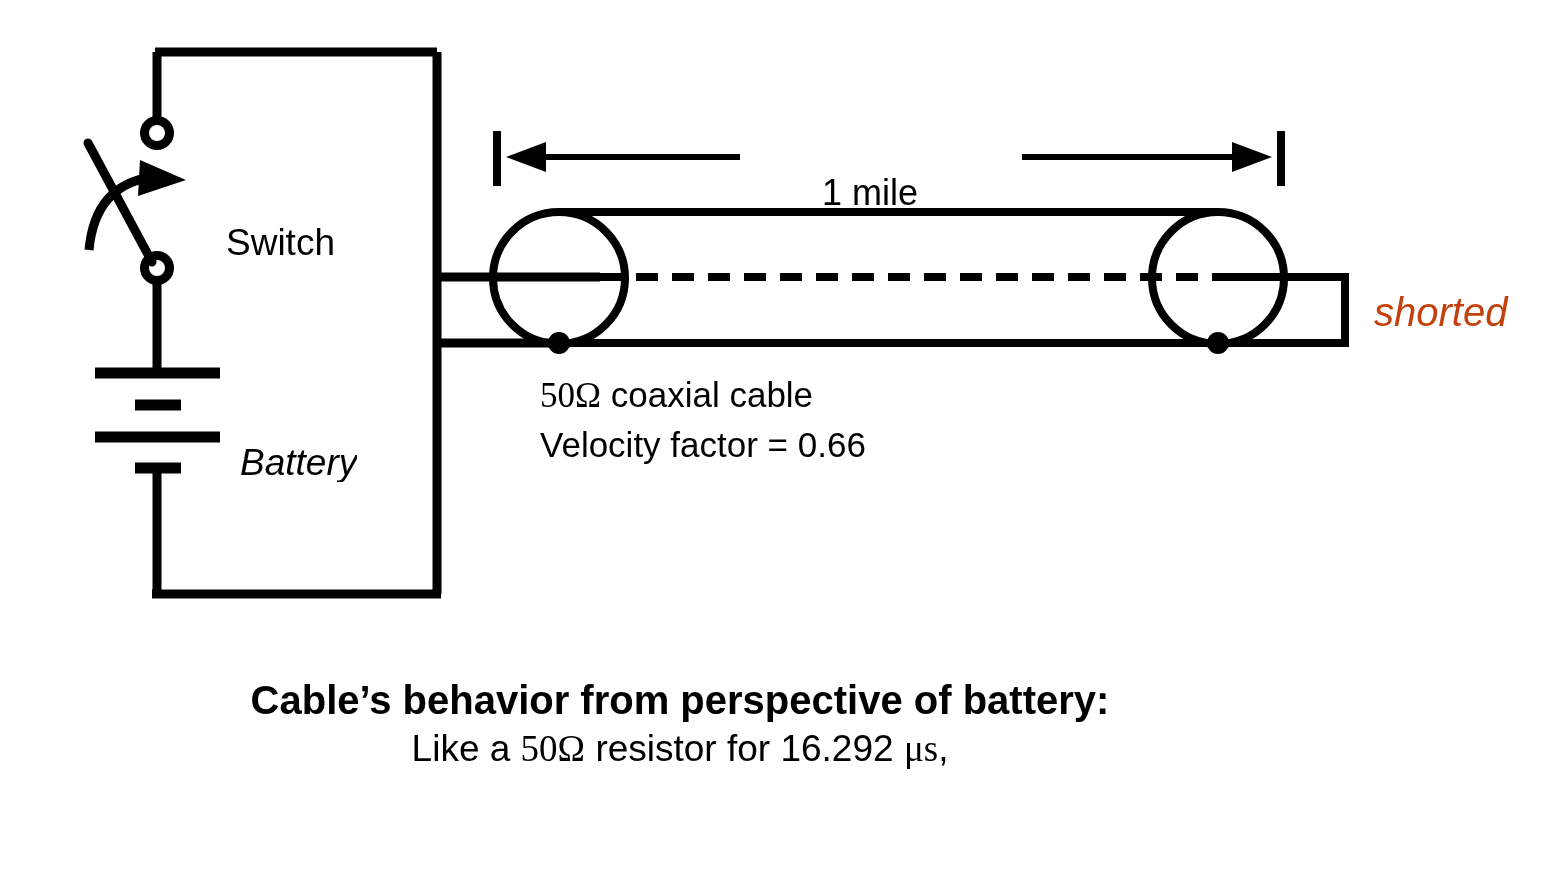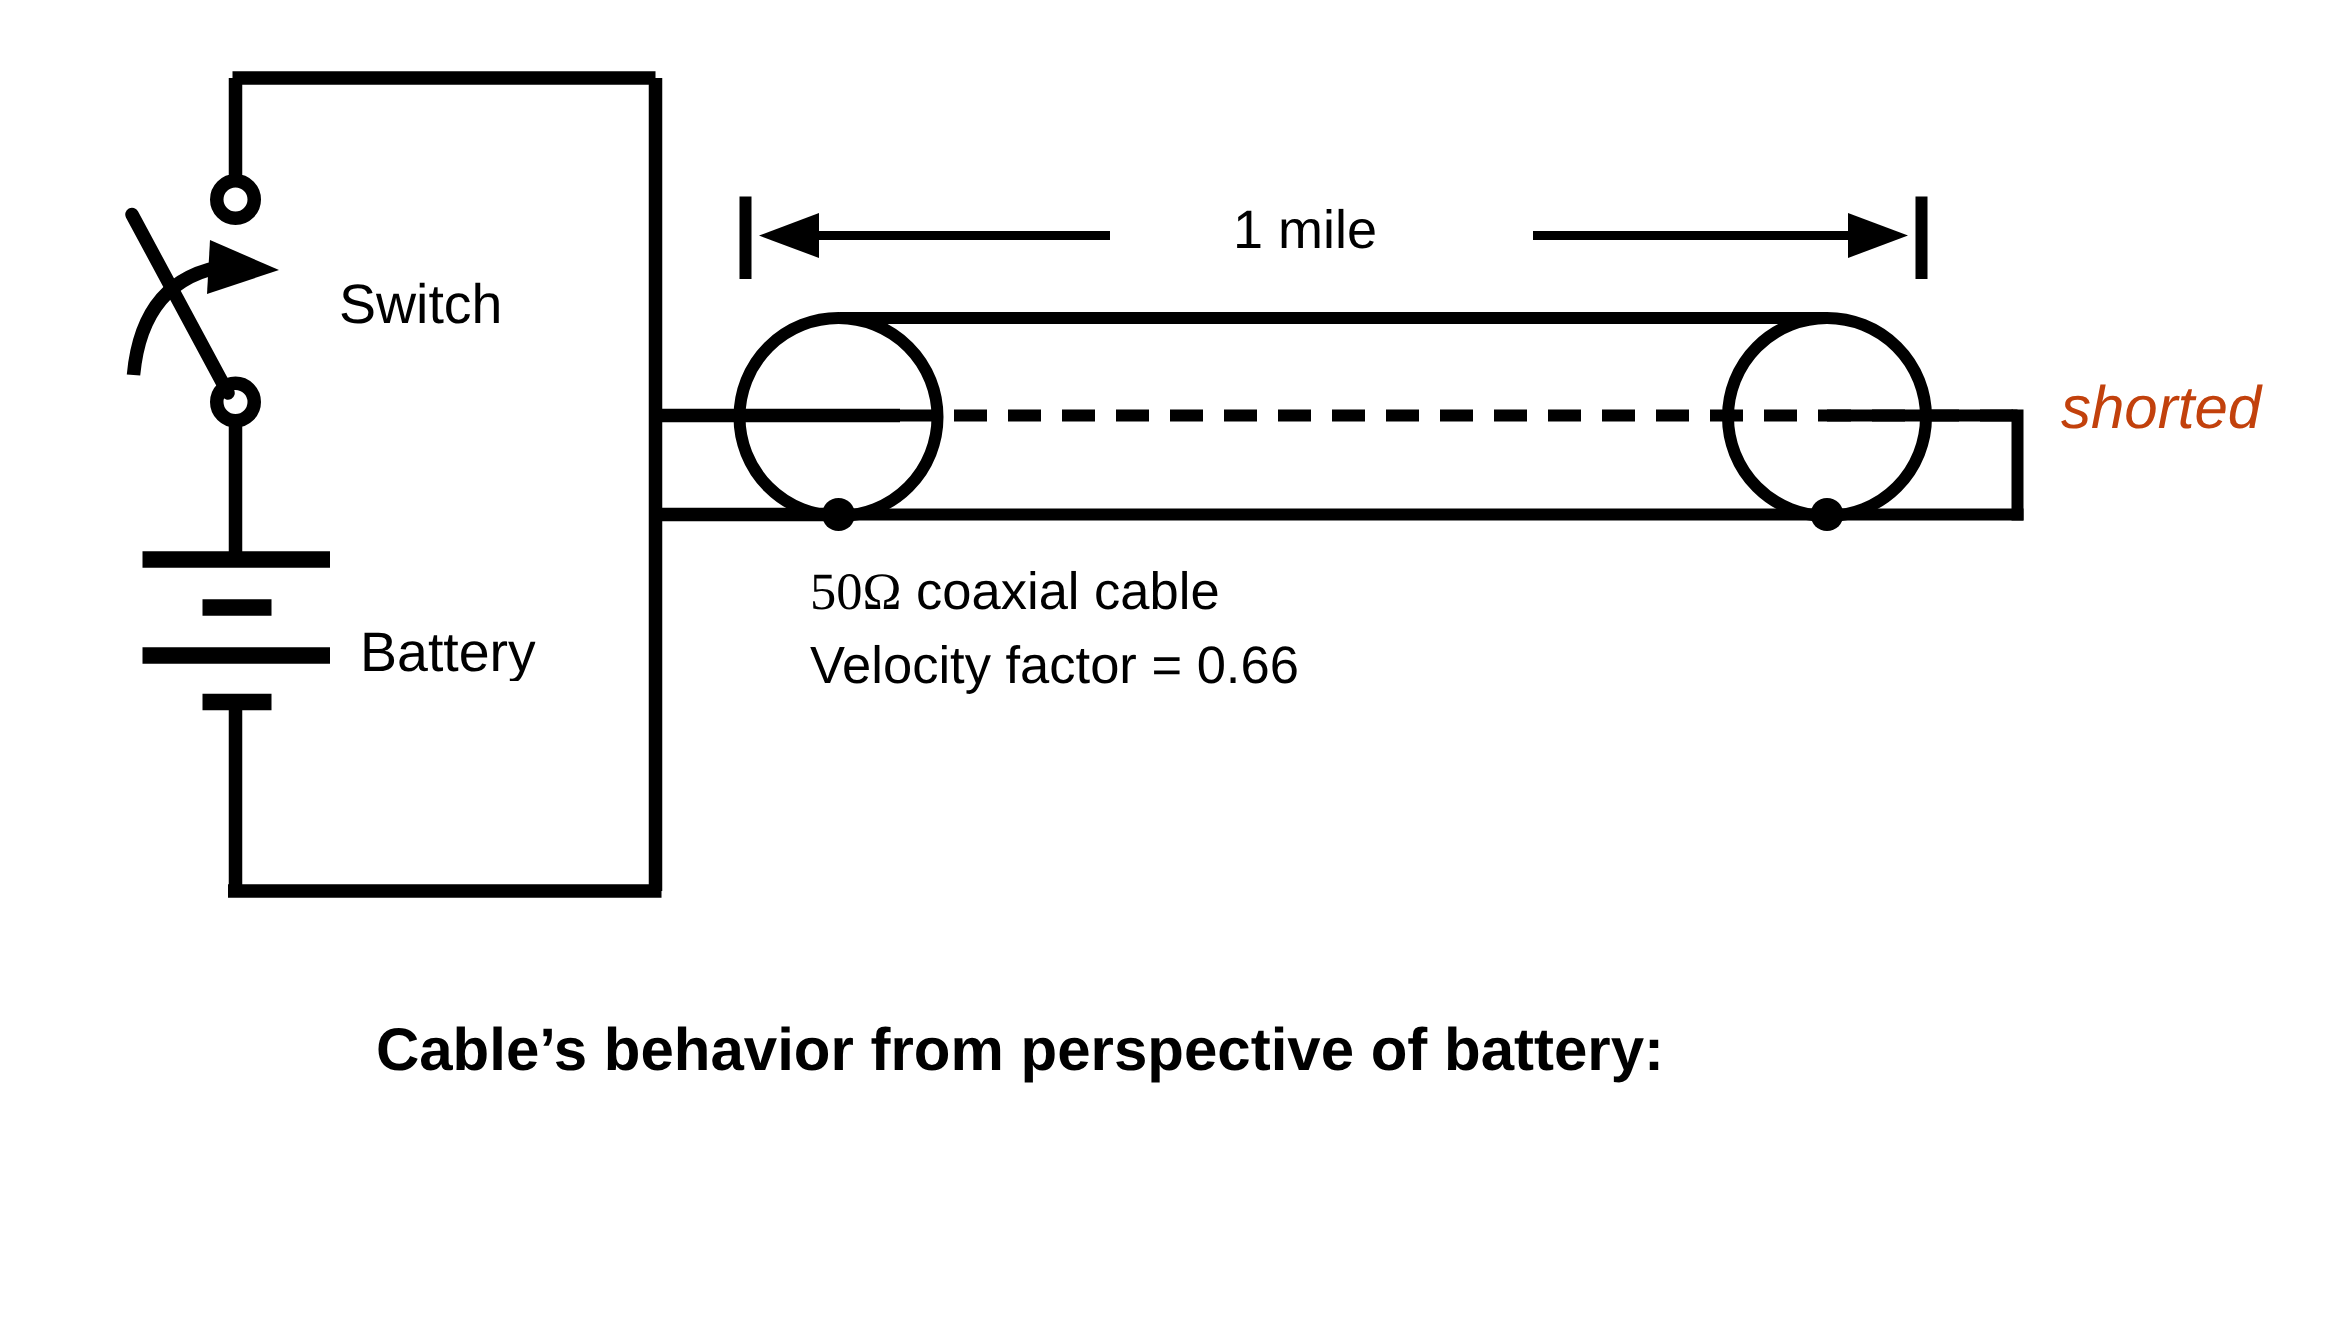--- a/index.html
+++ b/index.html
@@ -1,25 +1,25 @@
 <!DOCTYPE html>
 <html><head>
 <meta charset="utf-8">
 <style>
   html,body{margin:0;padding:0;background:#fff;}
   body{width:1555px;height:896px;overflow:hidden;
        font-family:"Liberation Sans",sans-serif;color:#000;}
   #stage{position:relative;width:1555px;height:896px;}
   svg.layer{position:absolute;left:0;top:0;width:1555px;height:896px;}
 
-  .lbl{position:absolute;white-space:nowrap;line-height:1;}
+  .lbl{position:absolute;white-space:nowrap;line-height:1;margin-top:40px;}
 
   #switch-label{left:226px;top:184px;font-size:37px;}
-  #battery-label{left:240px;top:416px;font-size:37px;
-     height:38px;overflow:hidden;}
+  #battery-label{left:240px;top:404px;font-size:37px;
+     height:38px;overflow:hidden;font-style:italic;}
   #mile-label{left:822px;top:135px;font-size:36px;}
   #shorted-label{left:1374px;top:252px;font-size:40px;
      font-style:italic;font-weight:400;}
 
   #cable-spec{position:absolute;left:540px;top:370px;width:600px;
      text-align:left;font-size:35px;line-height:1.40;}
   #caption{position:absolute;left:150px;top:676px;width:1060px;
      text-align:center;}
   #caption .line1{font-size:40px;font-weight:bold;line-height:1.22;}
   #caption .line2,#caption .line3{font-size:37px;line-height:1.30;}
@@ -116,15 +116,16 @@
 
   <div class="lbl" id="shorted-label" style="color:#c2410c;">shorted</div>
 
   <div id="cable-spec">
     <div><span class="ser">50Ω</span><span> coaxial cable</span></div>
     <div>Velocity factor = 0.66</div>
   </div>
 
   <div id="caption">
     <div class="line1">Cable’s behavior from perspective of battery:</div>
+    <div class="line2"><span>Like a </span><span class="ser">50Ω</span><span> resistor for 16.292 </span><span class="ser">μs</span><span>,</span></div>
   </div>
 
 </div>
 
 </body></html>

